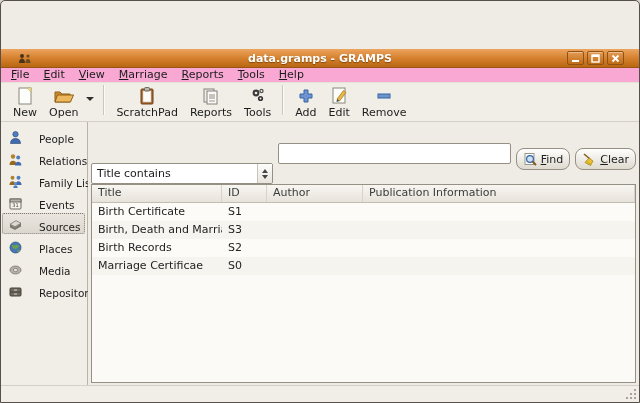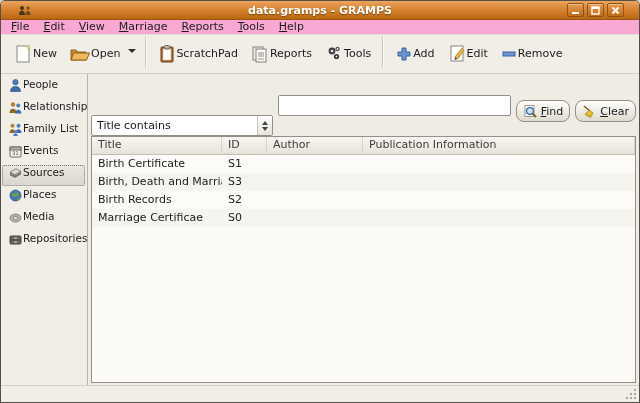--- a/index.html
+++ b/index.html
@@ -1,43 +1,43 @@
 <!DOCTYPE html>
 <html><head>
 <meta charset="utf-8">
 <style>
   * { margin:0; padding:0; box-sizing:border-box; }
   html,body { width:640px; height:403px; font-family:"DejaVu Sans","Liberation Sans",sans-serif; background:#d8d4cc; }
   .window { position:relative; width:640px; height:403px; border:1px solid #55504a; border-radius:5px 5px 0 0; background:#efebe5; overflow:hidden; display:flex; flex-direction:column; }
 
   
-  .titlebar { height:19px; flex:0 0 19px; background:linear-gradient(#eca45e 0%, #d37e2a 55%, #b96713 100%); border-bottom:1px solid #9a5512; display:flex; align-items:center; padding:0 15px; position:relative; }
+  .titlebar { height:19px; flex:0 0 19px; background:linear-gradient(#eca45e 0%, #d37e2a 55%, #b96713 100%); border-bottom:1px solid #9a5512; display:flex; align-items:center; padding:0 15px; position:relative;margin-top:48px; }
   .titlebar .win-icon { width:14px; height:13px; margin-left:2px; }
   .titlebar .title { position:absolute; left:0; right:0; text-align:center; font-size:11px; font-weight:bold; color:#fff; text-shadow:0 1px 1px rgba(92,46,0,.65); pointer-events:none; }
   .win-controls { margin-left:auto; display:flex; gap:3px; z-index:2; }
   .win-btn { width:17px; height:14px; border:1px solid #8f5210; border-radius:2px; background:linear-gradient(#e59b54,#c06c16); display:flex; align-items:center; justify-content:center; box-shadow:inset 0 1px 0 rgba(255,255,255,.35); }
 
   
   .menubar { height:15px; flex:0 0 15px; background:#f9a8d4; display:flex; align-items:center; padding-left:3px; border-bottom:1px solid #e6e2da; }
   .menu-item { font-size:11px; color:#1d1d1d; padding:0 7px; line-height:14px; cursor:default; }
   .menu-item::first-letter { text-decoration:underline; }
 
   
   .toolbar { height:39px; flex:0 0 39px; background:#f1eee8; display:flex; align-items:center; padding:2px 6px 3px 6px; border-bottom:1px solid #d5d0c6; }
-  .tool-btn { display:flex; flex-direction:row; align-items:center; justify-content:flex-end; padding:1px 6px; border-radius:3px; height:36px; }
+  .tool-btn { display:flex; flex-direction:column; align-items:center; justify-content:flex-end; padding:1px 6px; border-radius:3px; height:36px; }
   .tool-btn .ticon { height:20px; display:flex; align-items:center; }
   .tool-btn .tlabel { font-size:11px; color:#1d1d1d; line-height:13px; white-space:nowrap; }
   .drop-arrow { width:12px; height:28px; display:flex; align-items:center; justify-content:center; margin:0 2px 6px 0; }
   .drop-arrow i { width:0; height:0; border-left:4px solid transparent; border-right:4px solid transparent; border-top:4px solid #2e2e2e; }
   .tsep { width:0; height:30px; border-left:1px solid #cbc6bb; border-right:1px solid #fbfaf7; margin:0 5px 3px 5px; }
 
   
   .body { flex:1 1 auto; display:flex; min-height:0; }
   .sidebar { width:87px; flex:0 0 87px; background:#f1eee8; border-right:1px solid #b9b4aa; padding-top:3px; }
-  .side-item { height:21px; display:flex; align-items:flex-start; gap:0; padding-left:5px; margin:0 2px 1px 1px; border:1px solid transparent; font-size:10.5px; color:#1c1c1c; border-radius:2px; white-space:nowrap; }
+  .side-item { height:21px; display:flex; align-items:flex-end; gap:16px; padding-left:5px; margin:0 2px 1px 1px; border:1px solid transparent; font-size:10.5px; color:#1c1c1c; border-radius:2px; white-space:nowrap; }
   .side-item svg { flex:0 0 15px; }
   .side-item.selected { background:linear-gradient(#eae6df,#dcd7ce); border:1px dotted #7e7970; }
 
   .main { flex:1 1 auto; display:flex; flex-direction:column; min-width:0; background:#efebe5; }
 
   
   .filterbar { flex:0 0 28px; display:flex; align-items:center; gap:5px; padding:0 3px 0 3px; }
   .combo { width:182px; height:21px; background:#fff; border:1px solid #968f83; border-radius:2px; display:flex; align-items:center;margin-top:41px; }
   .combo .combo-value { flex:1; font-size:11px; color:#1d1d1d; padding-left:5px; }
   .combo .spin { width:15px; height:100%; border-left:1px solid #c9c4ba; display:flex; flex-direction:column; align-items:center; justify-content:center; gap:2px; background:linear-gradient(#fdfdfc,#e8e4dd); }

